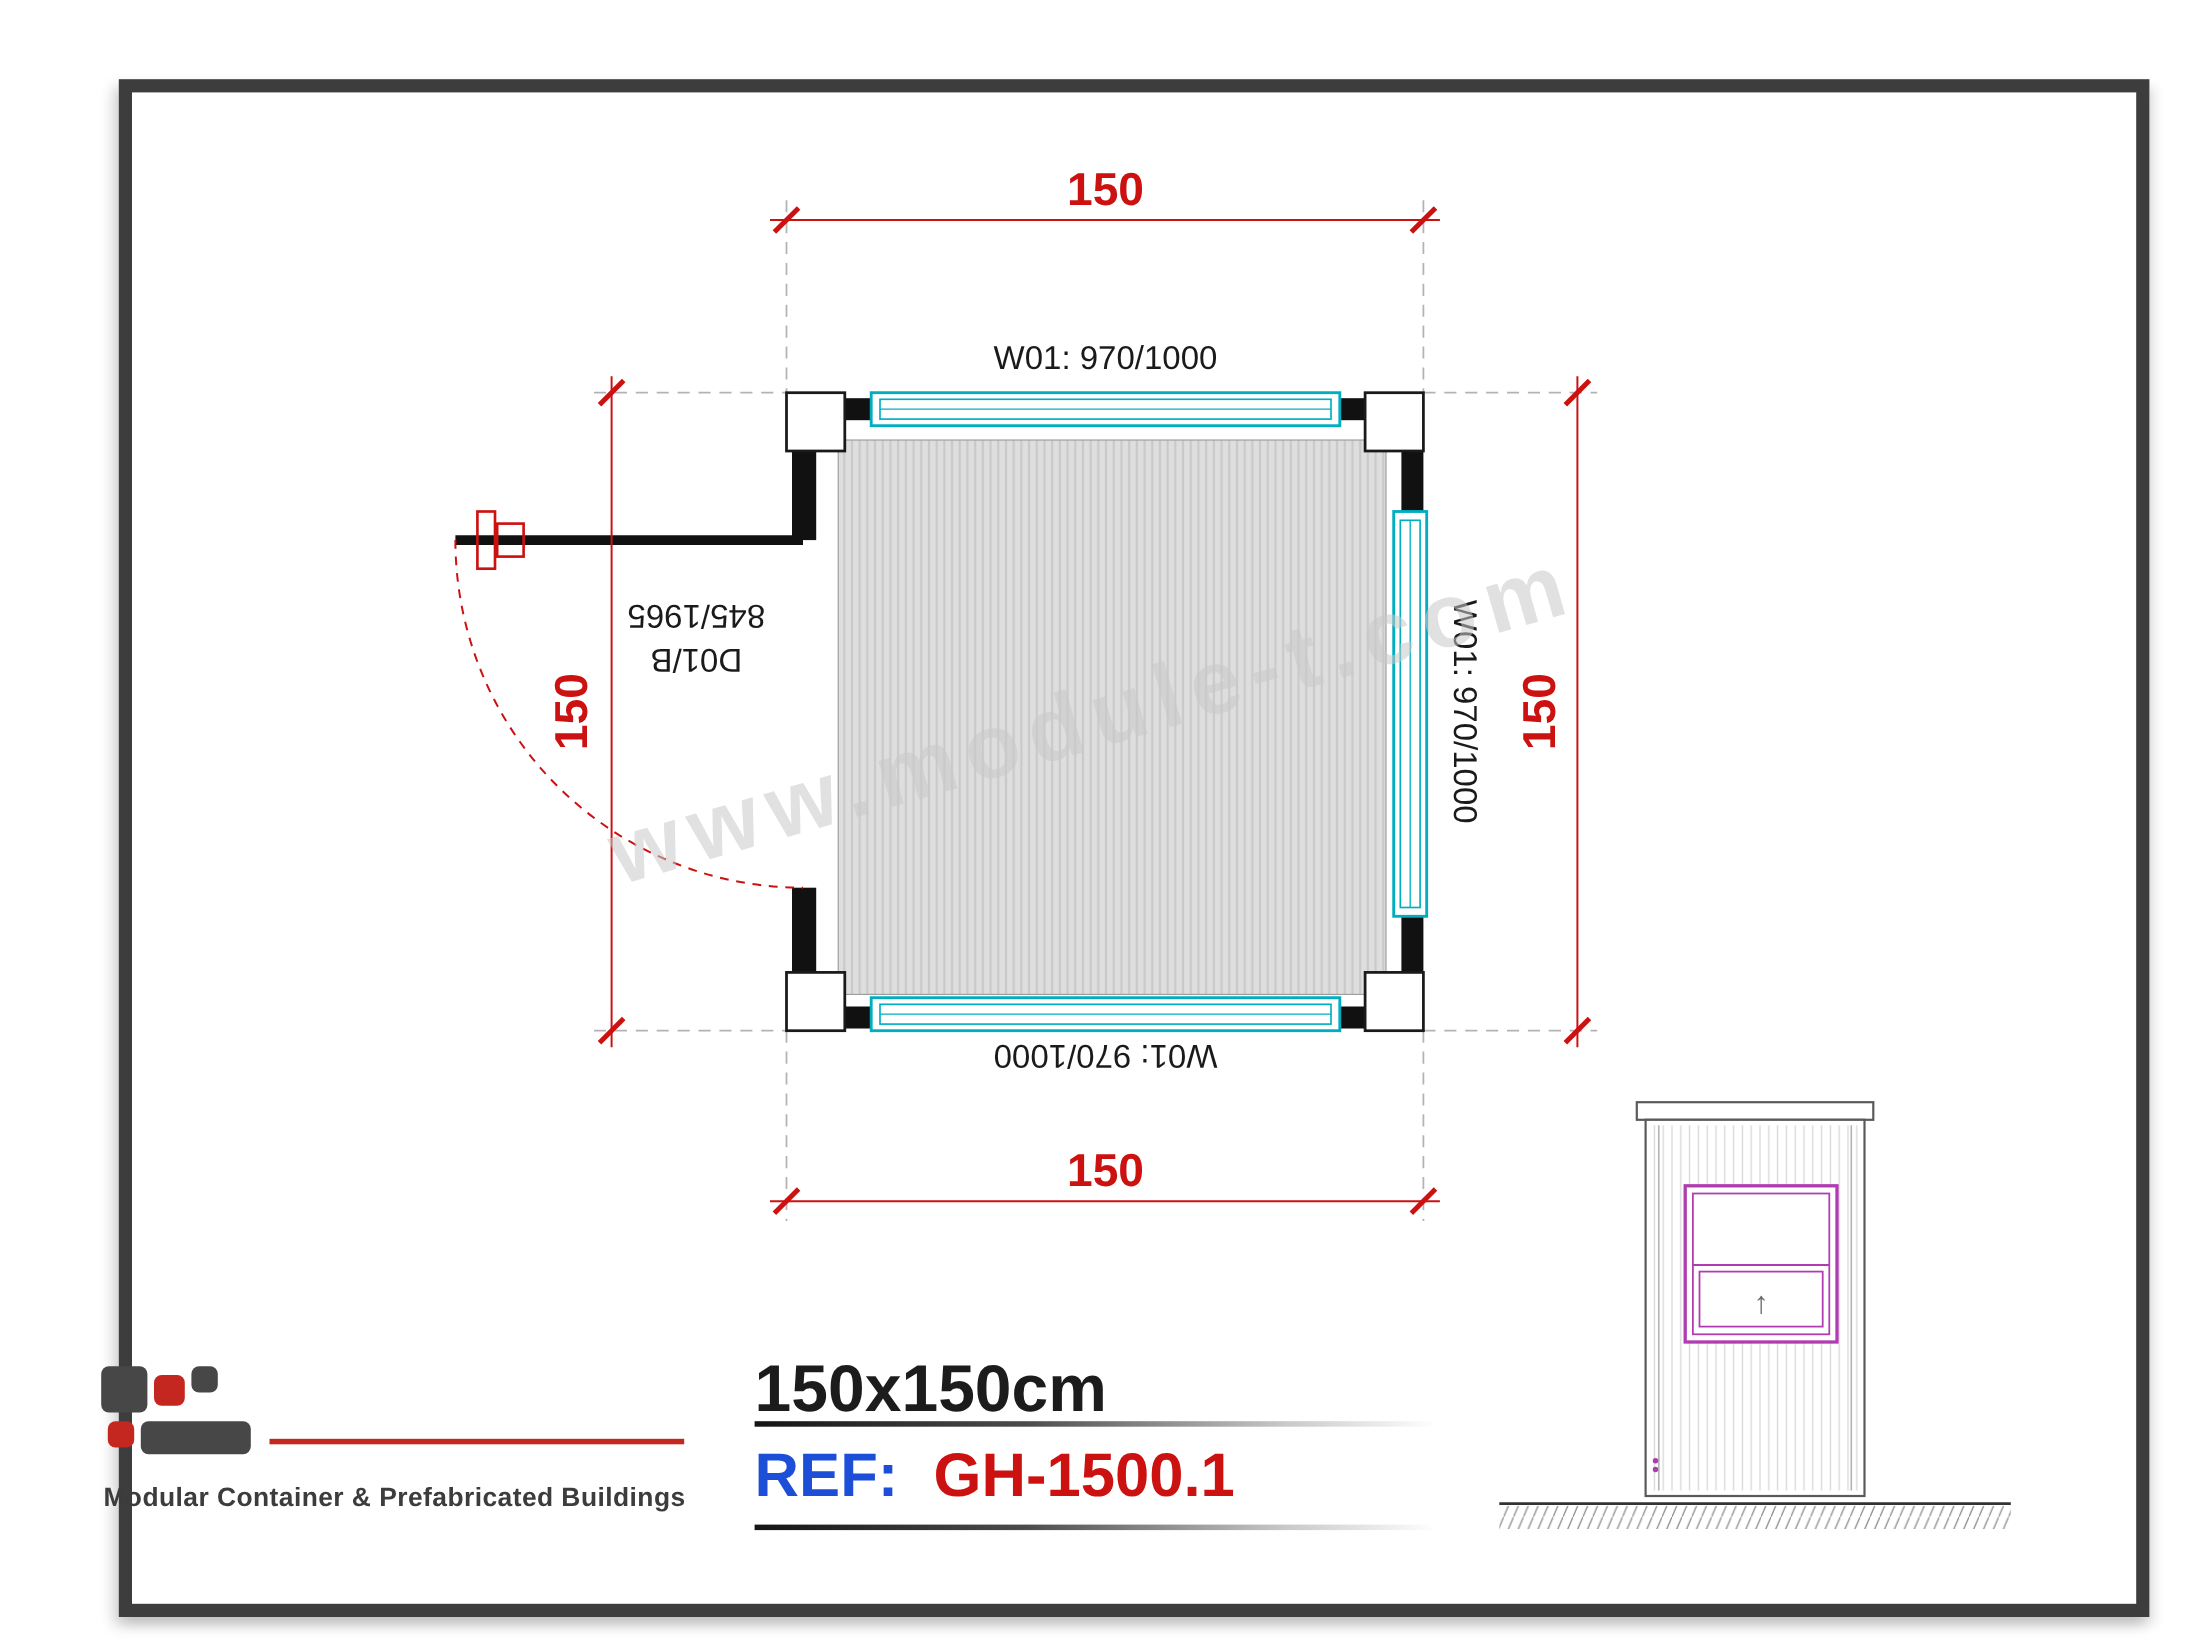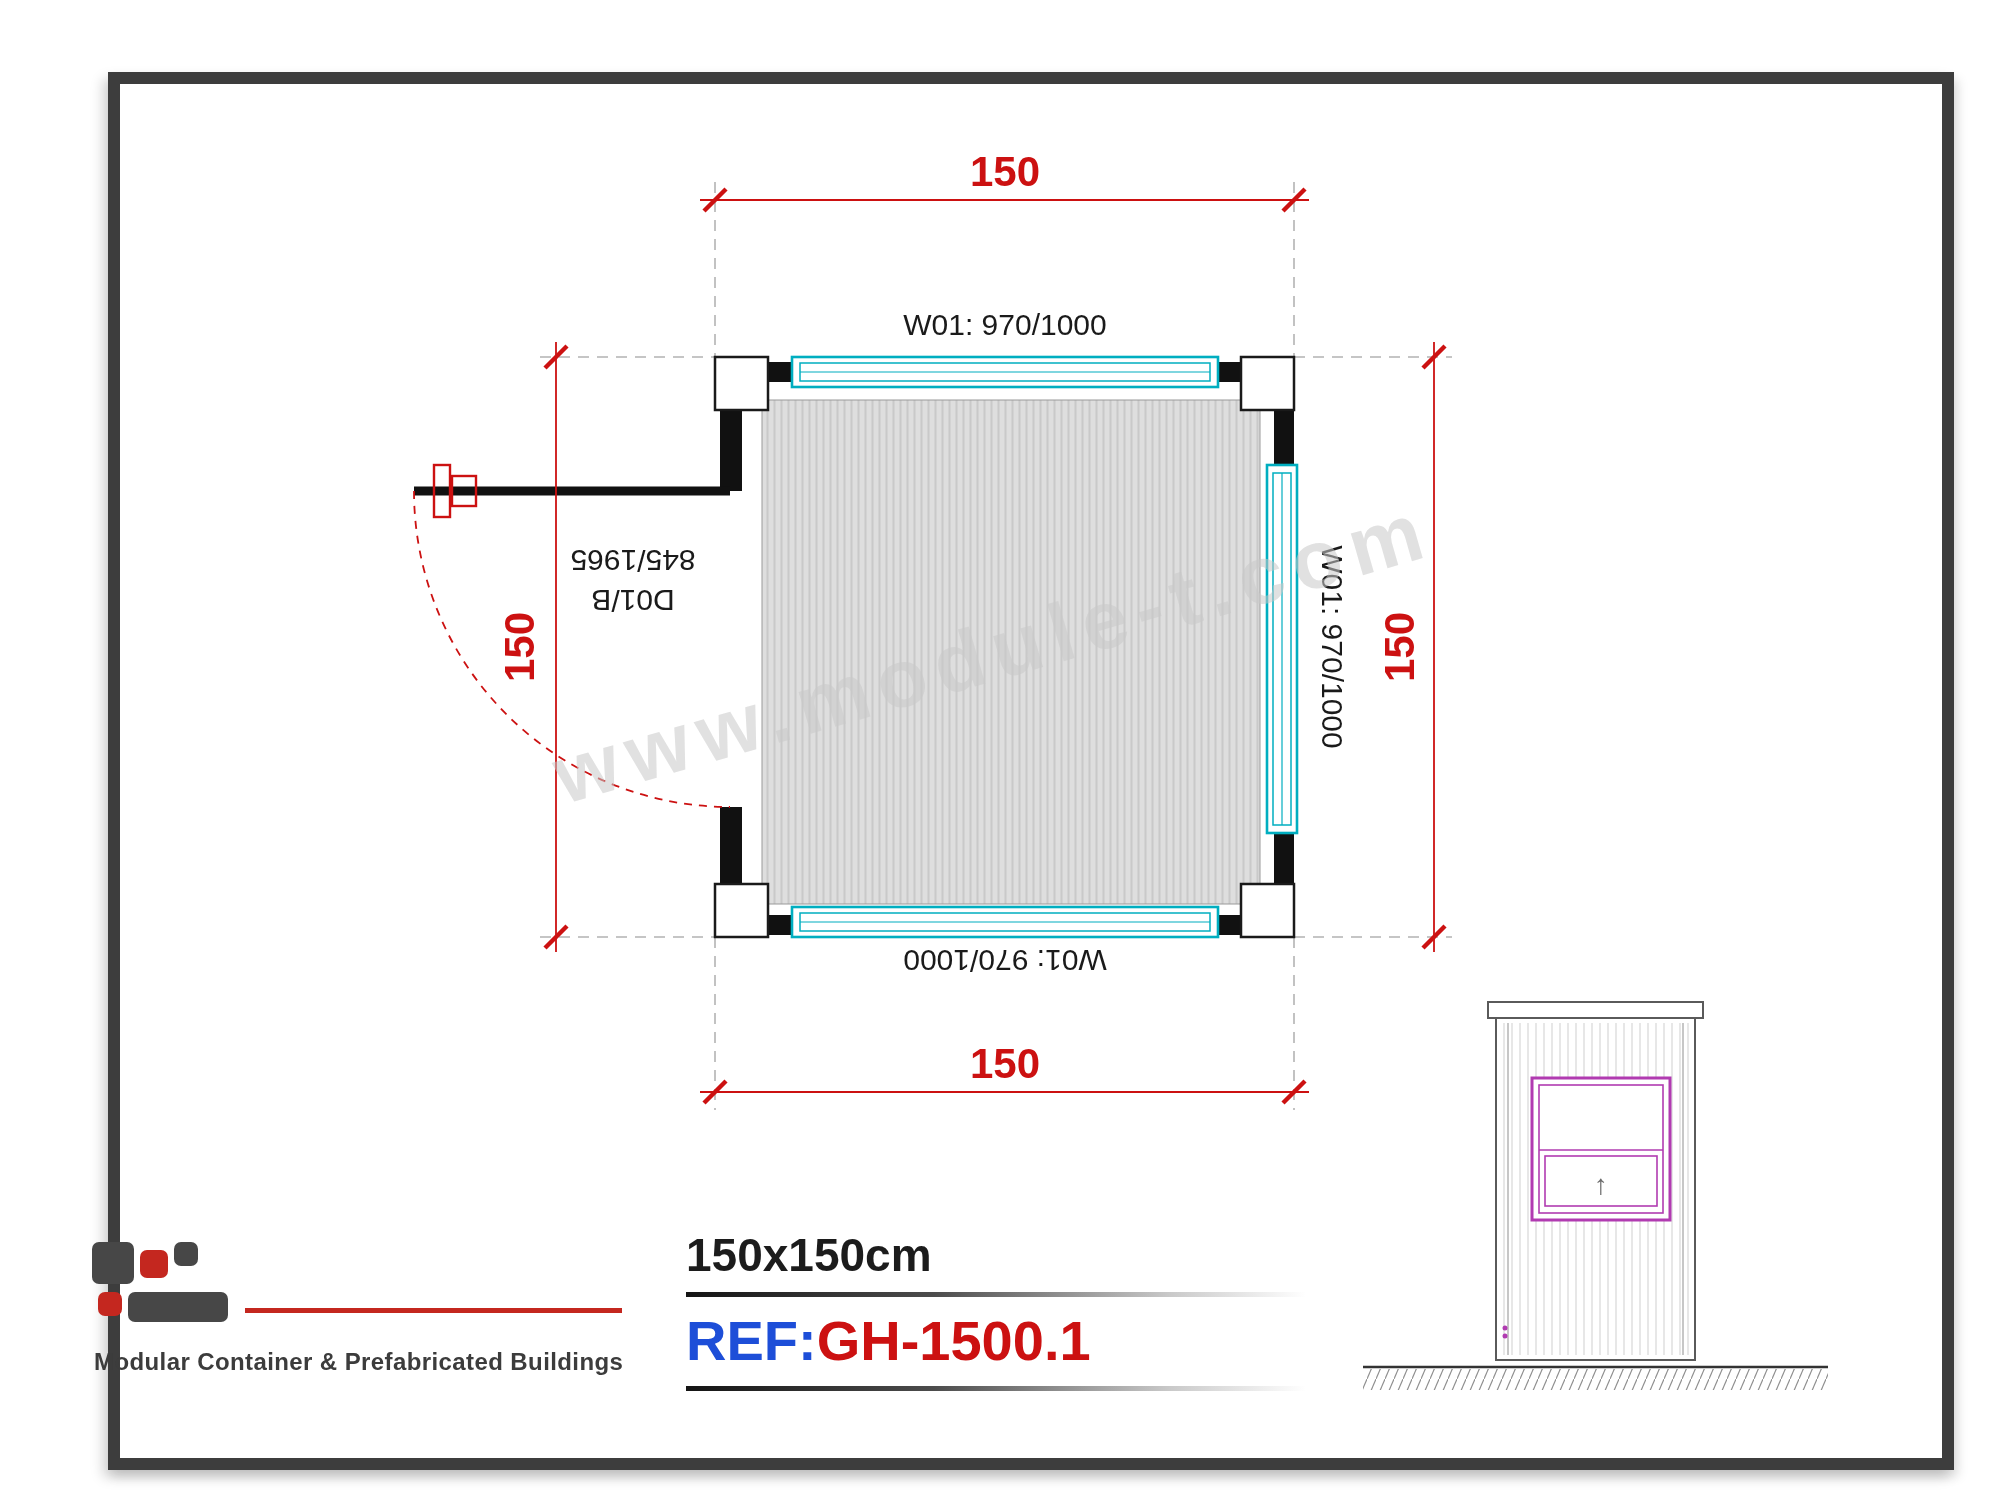--- a/index.html
+++ b/index.html
@@ -39,28 +39,28 @@
   .logo-wrap{position:absolute;left:92px;top:1238px;width:640px;height:130px;}
   .logo-icon{position:absolute;left:0;top:4px;width:140px;height:82px;}
   .lb{position:absolute;border-radius:7px;}
   .lb.gray{background:#474747;}
   .lb.red{background:#c4271f;}
   .brand{position:absolute;left:153px;top:-4px;font-size:60px;font-weight:800;color:#3f3f3f;letter-spacing:1px;}
   .brand-rule{position:absolute;left:153px;top:70px;width:377px;height:5px;background:#c4271f;}
   .tagline{position:absolute;left:2px;top:88px;font-size:24px;font-weight:700;color:#3c3c3c;letter-spacing:0.4px;margin-top:22px;}
 
   
-  .size-label{position:absolute;left:686px;top:1228px;font-size:46px;font-weight:700;color:#1c1c1c;}
+  .size-label{position:absolute;left:686px;top:1228px;font-size:60px;font-weight:700;color:#1c1c1c;}
   .rule{position:absolute;left:686px;width:620px;height:5px;
         background:linear-gradient(to right,#141414 0%,#4c4c4c 40%,#c9c9c9 78%,#ffffff 100%);}
   .rule1{top:1292px;}
   .rule2{top:1386px;}
   .ref-row{position:absolute;left:686px;top:1308px;font-size:56px;font-weight:800;}
   .ref-label{color:#1d4ed8;}
-  .ref-value{color:#cc1111;margin-left:0;}
+  .ref-value{color:#cc1111;margin-left:32px;}
 </style>
 </head>
 <body>
 
 <div id="page">
   <div id="frame"></div>
 
   <svg style="position:absolute;left:400px;top:120px;" width="1200" height="1060" viewBox="0 0 1200 1060">
     <defs>
       <pattern id="floorHatch" width="7" height="7" patternUnits="userSpaceOnUse">

